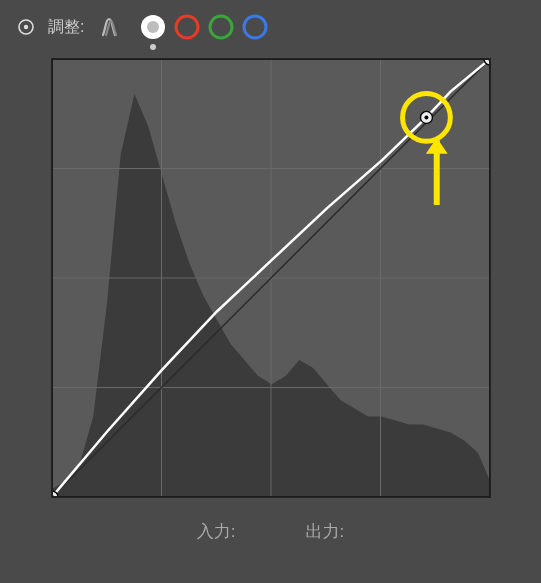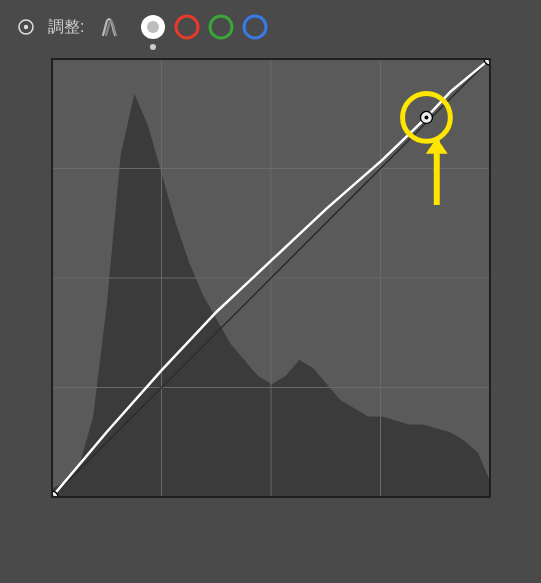--- a/index.html
+++ b/index.html
@@ -132,13 +132,17 @@
         <circle cx="376.156862745098" cy="58.66666666666663" r="2" fill="#000"></circle>
         <circle cx="440" cy="0" r="6" fill="#eee" stroke="#000" stroke-width="1.4"></circle>
         <circle cx="440" cy="0" r="2" fill="#000"></circle>
         <circle cx="376.156862745098" cy="58.66666666666663" r="24" fill="none" stroke="#ffe600" stroke-width="5"></circle>
         <line x1="386.5098039215686" y1="146.66666666666669" x2="386.5098039215686" y2="81.0980392156863" stroke="#ffe600" stroke-width="6"></line>
         <path d="M 375.5098039215686 95.0980392156863 L 386.5098039215686 79.0980392156863 L 397.5098039215686 95.0980392156863 Z" fill="#ffe600"></path>
         <rect x="0.5" y="0.5" width="439" height="439" fill="none" stroke="#1e1e1e" stroke-width="1"></rect>
       </svg>
   </div>
 
+  <div class="footer-labels">
+    <span>入力:</span>
+    <span>出力:</span>
+  </div>
 </div>
 
 </body></html>

